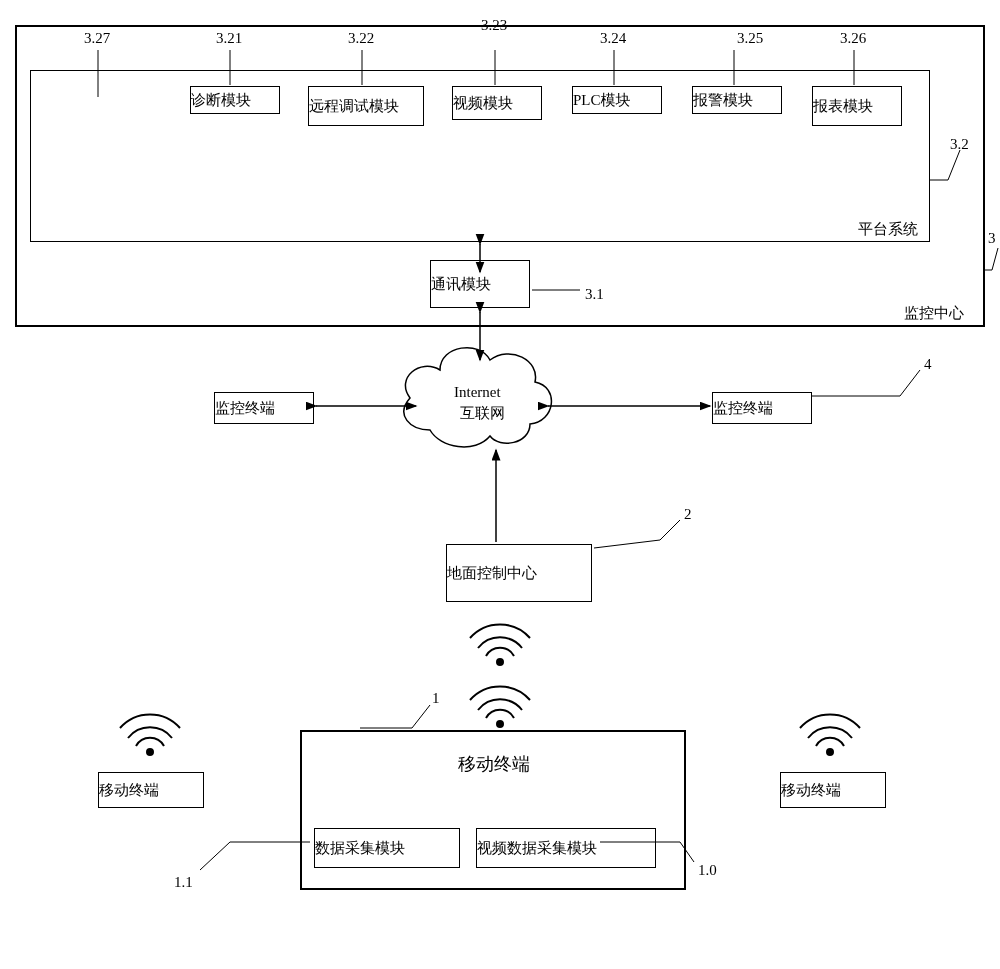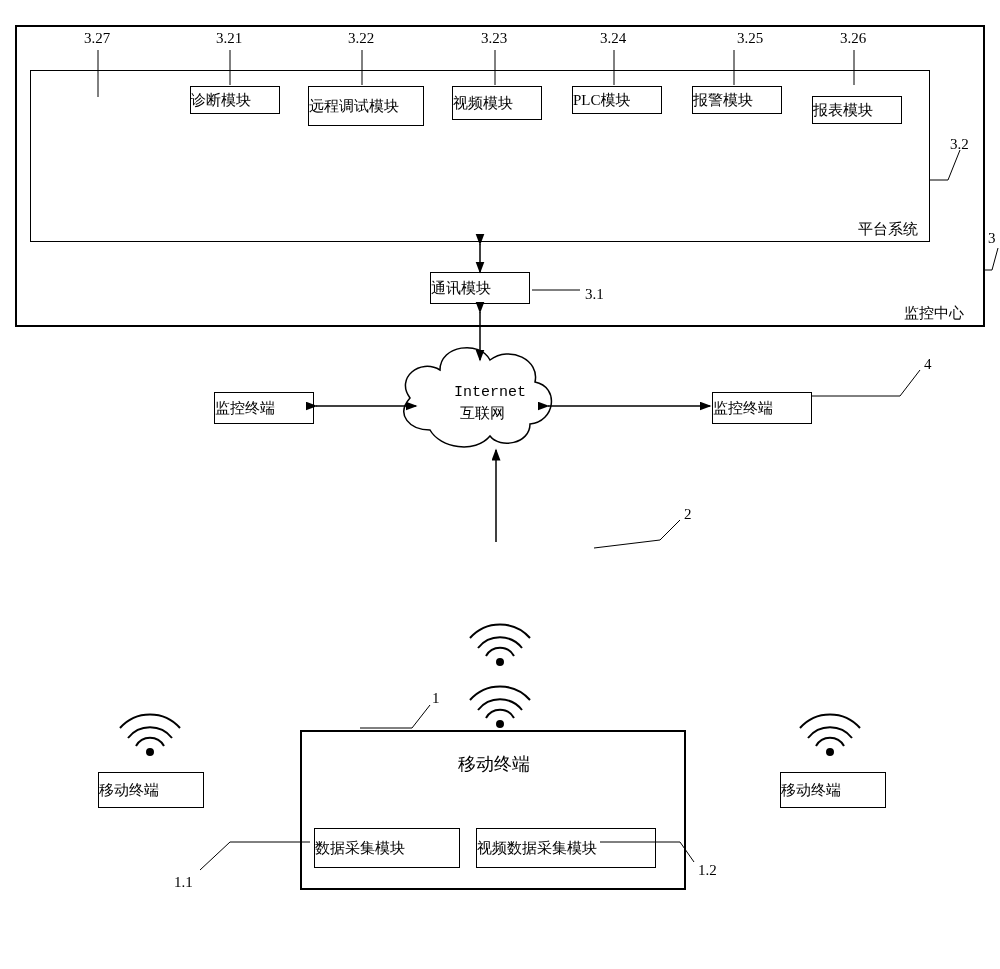--- a/index.html
+++ b/index.html
@@ -29,25 +29,25 @@
     </div>
   <div class="box c" style="left:452px;top:86px; width:90px; height:34px">
       <span>视频模块</span>
     </div>
   <div class="box c" style="left:572px;top:86px; width:90px; height:28px">
       <span>PLC模块</span>
     </div>
   <div class="box c" style="left:692px;top:86px; width:90px; height:28px">
       <span>报警模块</span>
     </div>
-  <div class="box c" style="left:812px;top:96px; width:90px; height:28px">
+  <div class="box c" style="left:812px;top:86px; width:90px; height:40px">
       <span>报表模块</span>
     </div>
 
-  <div class="box c" style="left:430px;top:272px;width:100px;height:32px">
+  <div class="box c" style="left:430px;top:260px;width:100px;height:48px">
       <span>通讯模块</span>
     </div>
   <span class="label" style="left:585px;top:286px">3.1</span>
 
   <svg class="ov">
 
     <g fill="#fff" stroke="#000" stroke-width="1.5">
       <path d="M430 430
                c-20 0 -35 -15 -20 -32
                c-15 -20 10 -40 30 -28
@@ -119,56 +119,59 @@
     </g>
 
     <g stroke="#000" stroke-width="2" fill="none">
       <path d="M800 728 a40 40 0 0 1 60 0"></path>
       <path d="M808 738 a28 28 0 0 1 44 0"></path>
       <path d="M816 746 a16 16 0 0 1 28 0"></path>
       <circle cx="830" cy="752" r="3" fill="#000"></circle>
     </g>
   </svg>
 
-  <span class="label" style="left:454px;top:384px;font-family:Liberation Mono, monospace">Internet</span>
+  <span class="label" style="left:454px;top:384px;font-family:Liberation Serif, serif">Internet</span>
   <span class="label" style="left:460px;top:404px">互联网</span>
 
   <span class="label" style="left:84px; top:30px">3.27</span>
   <span class="label" style="left:216px;top:30px">3.21</span>
   <span class="label" style="left:348px;top:30px">3.22</span>
-  <span class="label" style="left:481px;top:30px">3.23</span>
+  <span class="label" style="left:481px;top:17px">3.23</span>
   <span class="label" style="left:600px;top:30px">3.24</span>
   <span class="label" style="left:737px;top:30px">3.25</span>
   <span class="label" style="left:840px;top:30px">3.26</span>
 
   <span class="label" style="left:950px;top:136px">3.2</span>
   <span class="label" style="left:988px;top:230px">3</span>
 
   <div class="box c" style="left:214px;top:392px;width:100px;height:32px">
       <span>监控终端</span>
     </div>
   <div class="box c" style="left:712px;top:392px;width:100px;height:32px">
       <span>监控终端</span>
     </div>
   <span class="label" style="left:924px;top:356px">4</span>
 
+  <div class="box c" style="left:446px;top:544px;width:146px;height:58px">
+      <span>地面控制中心</span>
+    </div>
   <span class="label" style="left:684px;top:506px">2</span>
 
   <div class="box bold" style="left:300px;top:730px;width:386px;height:160px"></div>
   <span class="label" style="left:458px;top:752px;font-size:18px">移动终端</span>
   <span class="label" style="left:432px;top:690px">1</span>
 
   <div class="box c" style="left:476px;top:828px;width:180px;height:40px">
       <span>视频数据采集模块</span>
     </div>
   <div class="box c" style="left:314px;top:828px;width:146px;height:40px">
       <span>数据采集模块</span>
     </div>
   <span class="label" style="left:174px;top:874px">1.1</span>
-  <span class="label" style="left:698px;top:862px">1.2</span>
+  <span class="label" style="left:698px;top:862px">1.0</span>
 
   <div class="box c" style="left:98px; top:772px;width:106px;height:36px">
       <span>移动终端</span>
     </div>
   <div class="box c" style="left:780px;top:772px;width:106px;height:36px">
       <span>移动终端</span>
     </div>
 
 </div>
 

